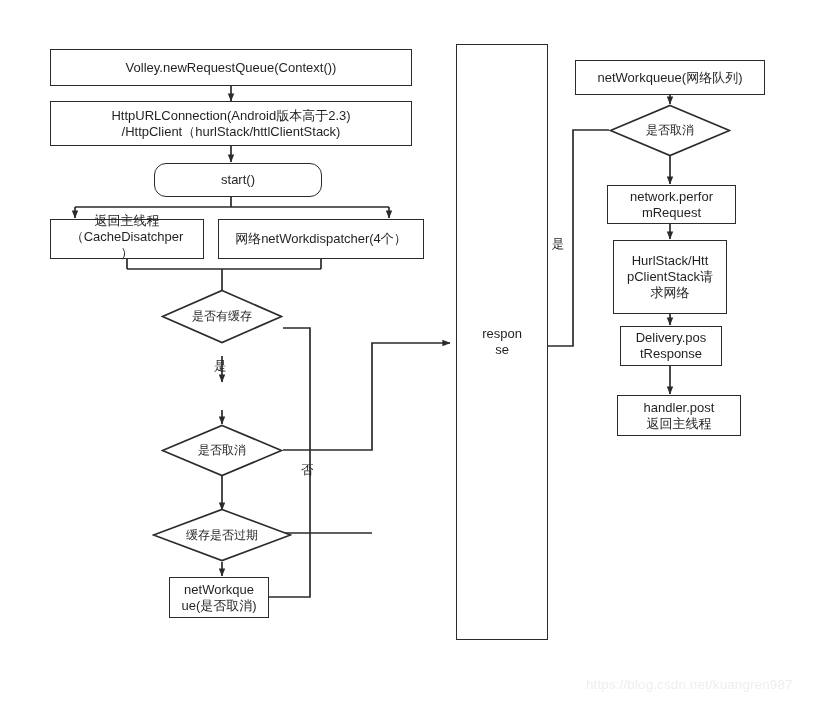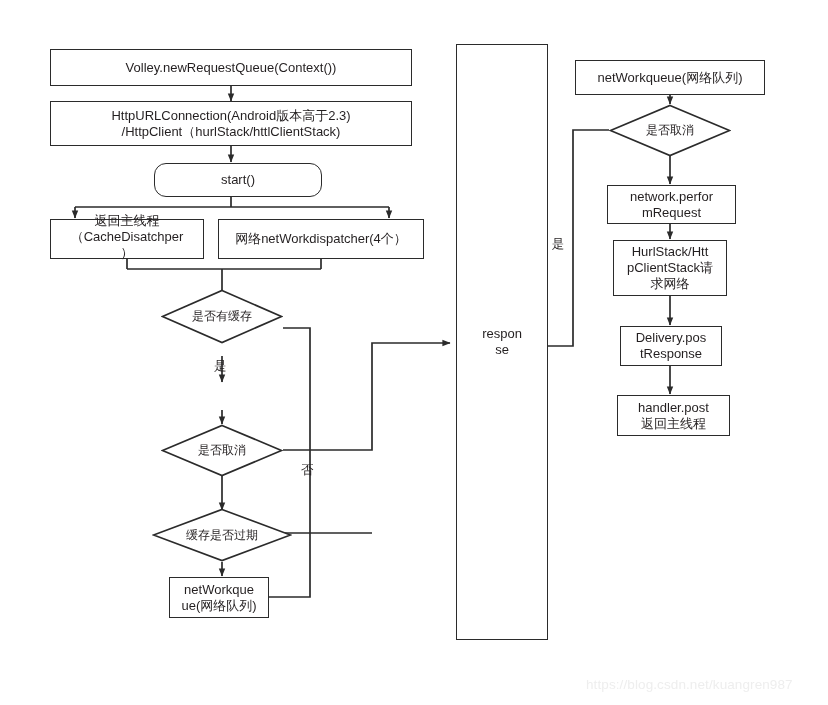--- a/index.html
+++ b/index.html
@@ -179,21 +179,21 @@
 
   <div class="diamond" style="left:152px; top:508px; width:140px; height:54px;">
     <svg width="140" height="54" viewBox="0 0 140 54" xmlns="http://www.w3.org/2000/svg">
       <polygon points="70,1.5 138.5,27 70,52.5 1.5,27" fill="#ffffff" stroke="#2b2b2b" stroke-width="1.7"></polygon>
     </svg>
     <div class="dlabel">缓存是否过期</div>
   </div>
 
   <div class="node" style="left:169px; top:577px; width:100px; height:41px;">
     <span class="txt">netWorkque
-ue(网络队列)</span>
+ue(是否取消)</span>
   </div>
 
   <div class="node" style="left:456px; top:44px; width:92px; height:596px;">
     <span class="txt">respon
 se</span>
   </div>
 
   <div class="node" style="left:575px; top:60px; width:190px; height:35px;">
     <span class="txt">netWorkqueue(网络队列)</span>
   </div>
@@ -203,32 +203,32 @@
       <polygon points="61,1.5 120.5,26.5 61,51.5 1.5,26.5" fill="#ffffff" stroke="#2b2b2b" stroke-width="1.7"></polygon>
     </svg>
     <div class="dlabel">是否取消</div>
   </div>
 
   <div class="node" style="left:607px; top:185px; width:129px; height:39px;">
     <span class="txt">network.perfor
 mRequest</span>
   </div>
 
-  <div class="node" style="left:613px; top:240px; width:114px; height:56px;">
+  <div class="node" style="left:613px; top:240px; width:114px; height:74px;">
     <span class="txt">HurlStack/Htt
 pClientStack请
 求网络</span>
   </div>
 
   <div class="node" style="left:620px; top:326px; width:102px; height:40px;">
     <span class="txt">Delivery.pos
 tResponse</span>
   </div>
 
-  <div class="node" style="left:617px; top:395px; width:113px; height:41px;">
+  <div class="node" style="left:617px; top:395px; width:124px; height:41px;">
     <span class="txt">handler.post
 返回主线程</span>
   </div>
 
   <div class="edge-label" style="left:214px; top:358px;">是</div>
 
   <div class="edge-label" style="left:301px; top:462px;">否</div>
 
   <div class="edge-label vertical" style="left:549px; top:228px;">是</div>
 

